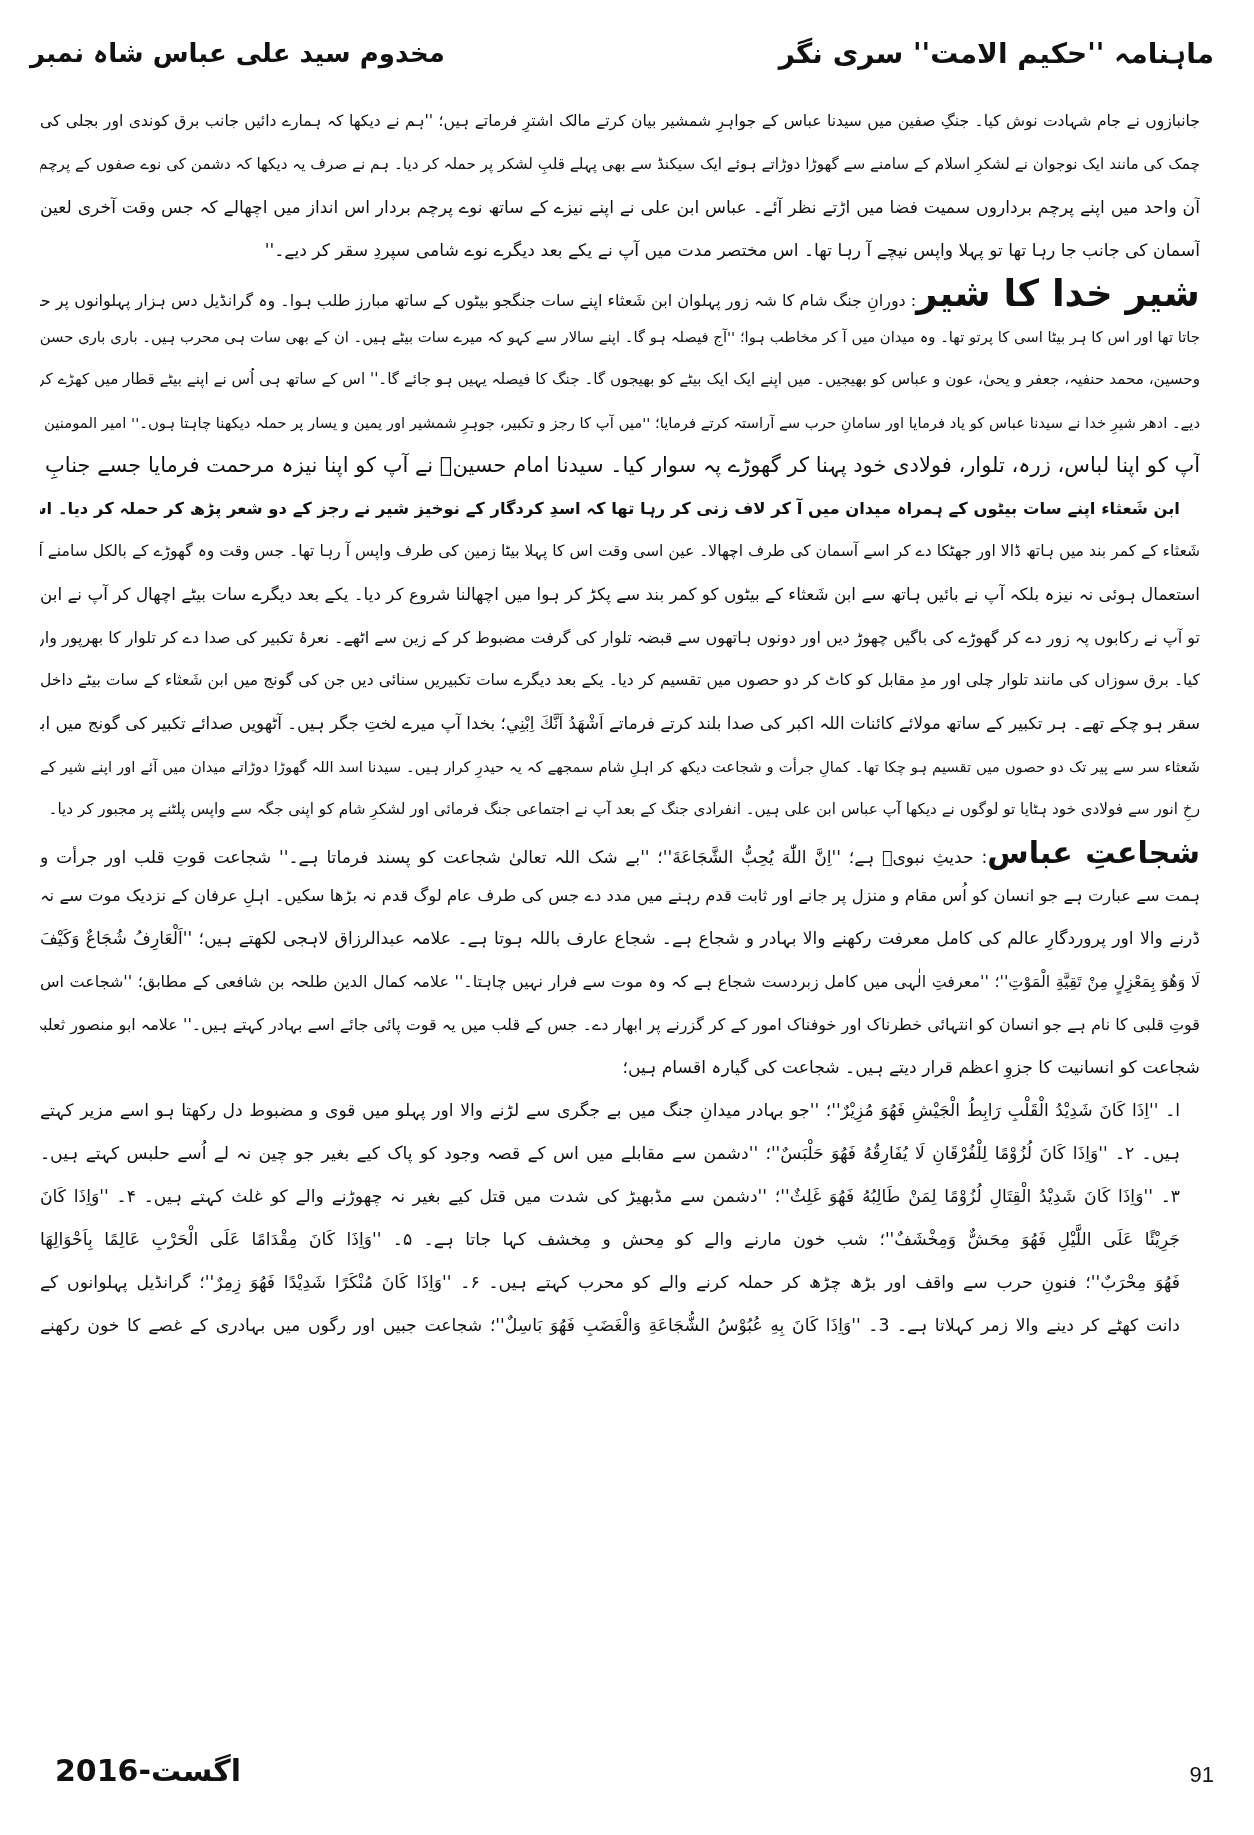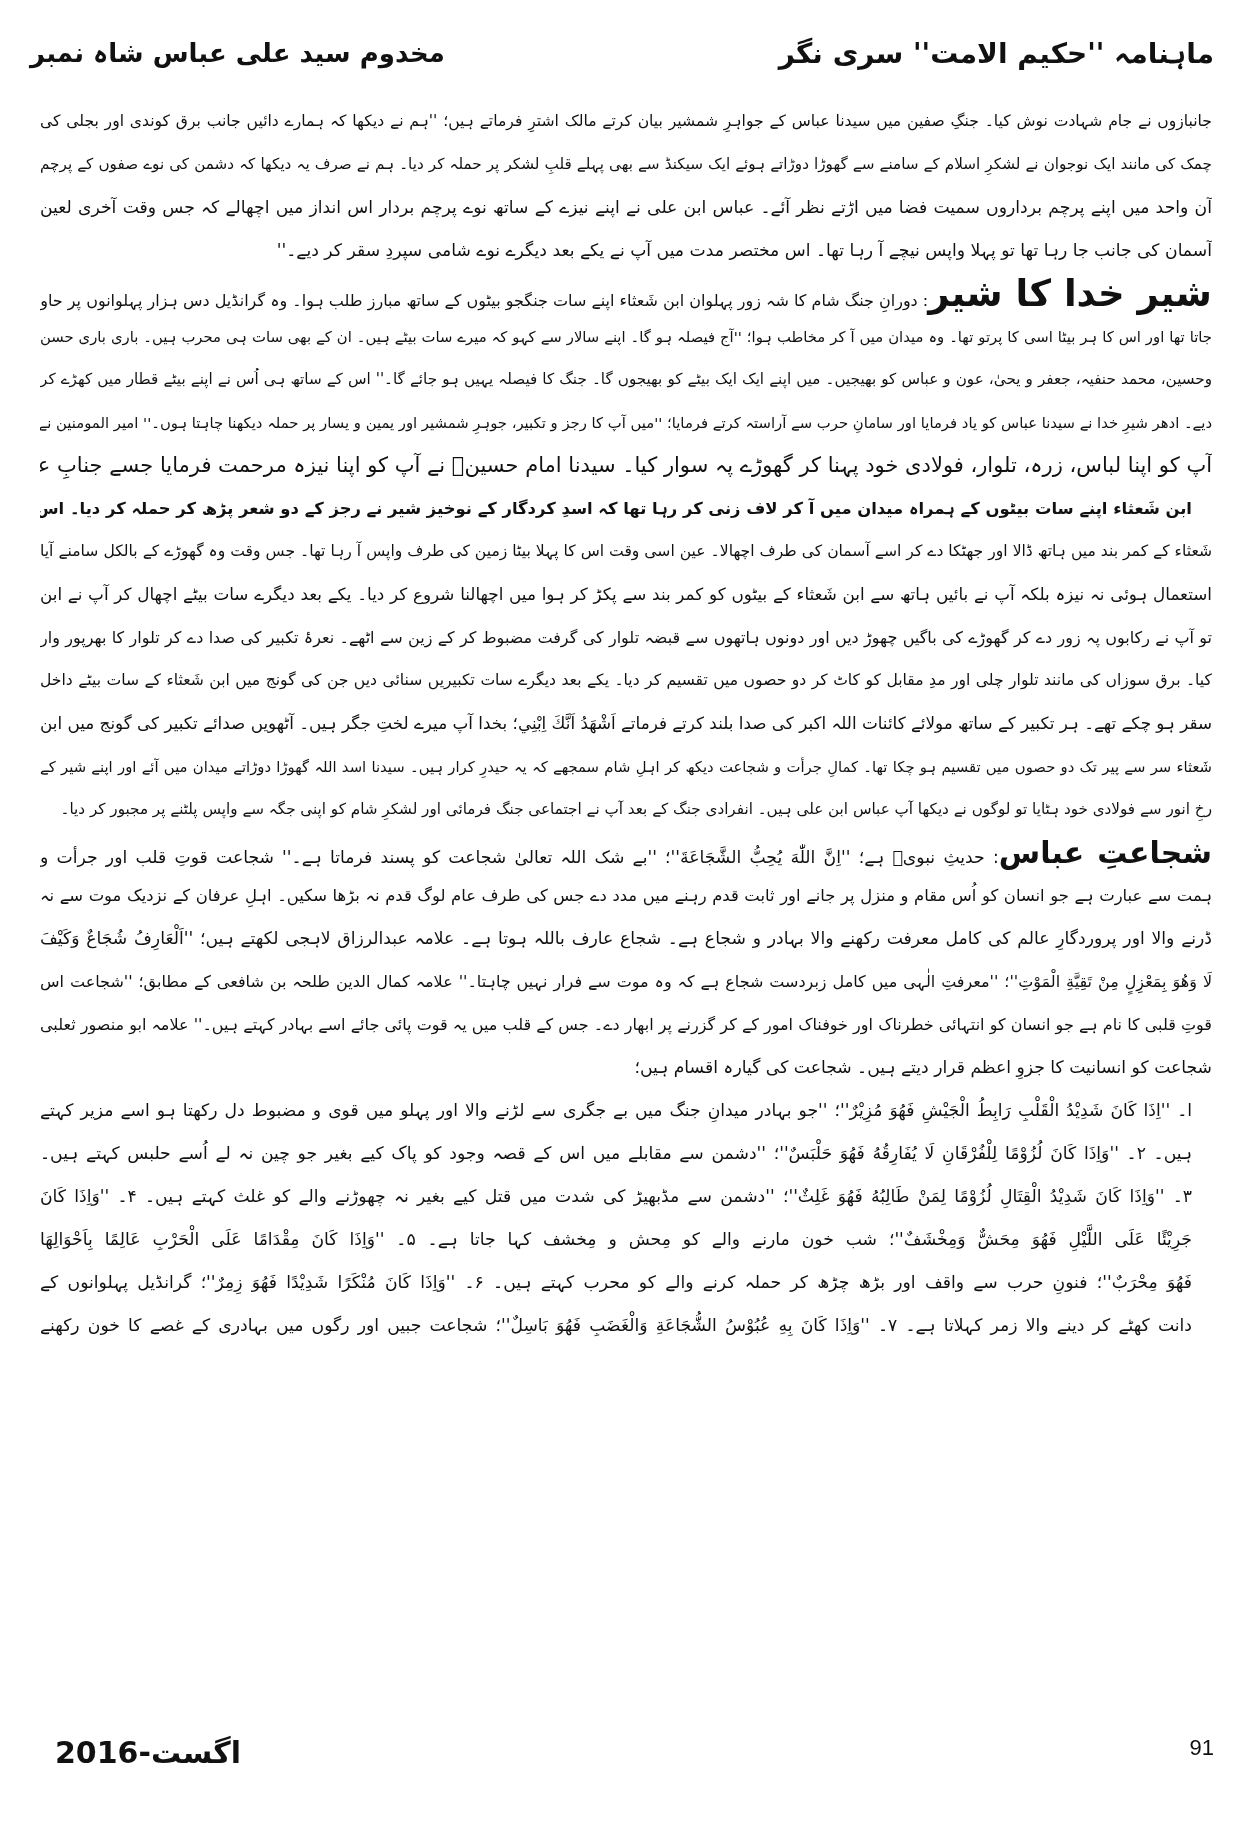--- a/index.html
+++ b/index.html
@@ -30,21 +30,21 @@
   }
   .issue-title {
     font-family: "DejaVu Sans", sans-serif;
     font-weight: bold;
     font-size: 26px;
   }
   .body-text {
     position: absolute;
     top: 100px;
     left: 40px;
-    right: 42px;
+    right: 54px;
     direction: rtl;
     text-align: justify;
     text-align-last: right;
     font-family: "DejaVu Sans", sans-serif;
     font-size: 17.2px;
     line-height: 43px;
   }
   .line {
     display: block;
     text-align: justify;
@@ -63,27 +63,27 @@
   .heading-inline {
     font-family: "DejaVu Sans", sans-serif;
     font-weight: bold;
     font-size: 30px;
   }
   .list-block .line {
     padding-right: 20px;
   }
   .page-footer {
     position: absolute;
-    bottom: 60px;
+    bottom: 47px;
     left: 55px;
     right: 40px;
     height: 40px;
     display: flex;
     justify-content: space-between;
-    align-items: flex-start;
+    align-items: flex-end;
   }
   .footer-date {
     font-family: "DejaVu Sans", sans-serif;
     font-weight: bold;
     font-size: 30px;
     direction: rtl;
     unicode-bidi: isolate;
   }
   .page-number {
     font-family: "Liberation Sans", sans-serif;
@@ -134,21 +134,21 @@
     <span class="line" style="white-space: nowrap; font-size: 16px;">قوتِ قلبی کا نام ہے جو انسان کو انتہائی خطرناک اور خوفناک امور کے کر گزرنے پر ابھار دے۔ جس کے قلب میں یہ قوت پائی جائے اسے بہادر کہتے ہیں۔'' علامہ ابو منصور ثعلبی</span>
     <span class="line end" style="white-space: nowrap;">شجاعت کو انسانیت کا جزوِ اعظم قرار دیتے ہیں۔ شجاعت کی گیارہ اقسام ہیں؛</span>
   </div>
 
   <div class="list-block">
     <span class="line" style="white-space: nowrap;">ا۔ ''اِذَا كَانَ شَدِيْدُ الْقَلْبِ رَابِطُ الْجَيْشِ فَهُوَ مُزِيْرٌ''؛ ''جو بہادر میدانِ جنگ میں بے جگری سے لڑنے والا اور پہلو میں قوی و مضبوط دل رکھتا ہو اسے مزیر کہتے</span>
     <span class="line" style="white-space: nowrap;">ہیں۔ ۲۔ ''وَاِذَا كَانَ لُزُوْمًا لِلْفُرْقَانِ لَا يُفَارِقُهُ فَهُوَ حَلْبَسٌ''؛ ''دشمن سے مقابلے میں اس کے قصہ وجود کو پاک کیے بغیر جو چین نہ لے اُسے حلبس کہتے ہیں۔</span>
     <span class="line" style="white-space: nowrap;">۳۔ ''وَاِذَا كَانَ شَدِيْدُ الْقِتَالِ لُزُوْمًا لِمَنْ طَالِبُهُ فَهُوَ غَلِثٌ''؛ ''دشمن سے مڈبھیڑ کی شدت میں قتل کیے بغیر نہ چھوڑنے والے کو غلث کہتے ہیں۔ ۴۔ ''وَاِذَا كَانَ</span>
     <span class="line" style="white-space: nowrap;">جَرِيْئًا عَلَى اللَّيْلِ فَهُوَ مِحَشٌّ وَمِخْشَفٌ''؛ شب خون مارنے والے کو مِحش و مِخشف کہا جاتا ہے۔ ۵۔ ''وَاِذَا كَانَ مِقْدَامًا عَلَى الْحَرْبِ عَالِمًا بِاَحْوَالِهَا</span>
     <span class="line" style="white-space: nowrap;">فَهُوَ مِحْرَبٌ''؛ فنونِ حرب سے واقف اور بڑھ چڑھ کر حملہ کرنے والے کو محرب کہتے ہیں۔ ۶۔ ''وَاِذَا كَانَ مُنْكَرًا شَدِيْدًا فَهُوَ زِمِرٌ''؛ گرانڈیل پہلوانوں کے</span>
-    <span class="line" style="white-space: nowrap;">دانت کھٹے کر دینے والا زمر کہلاتا ہے۔ ۷۔ ''وَاِذَا كَانَ بِهِ عُبُوْسُ الشُّجَاعَةِ وَالْغَضَبِ فَهُوَ بَاسِلٌ''؛ شجاعت جبیں اور رگوں میں بہادری کے غصے کا خون رکھنے</span>
+    <span class="line" style="white-space: nowrap;">دانت کھٹے کر دینے والا زمر کہلاتا ہے۔ 3۔ ''وَاِذَا كَانَ بِهِ عُبُوْسُ الشُّجَاعَةِ وَالْغَضَبِ فَهُوَ بَاسِلٌ''؛ شجاعت جبیں اور رگوں میں بہادری کے غصے کا خون رکھنے</span>
   </div>
 
 </div>
 
 <div class="page-footer">
   <div class="footer-date">اگست-2016</div>
   <div class="page-number">91</div>
 </div>
 
 </body></html>

